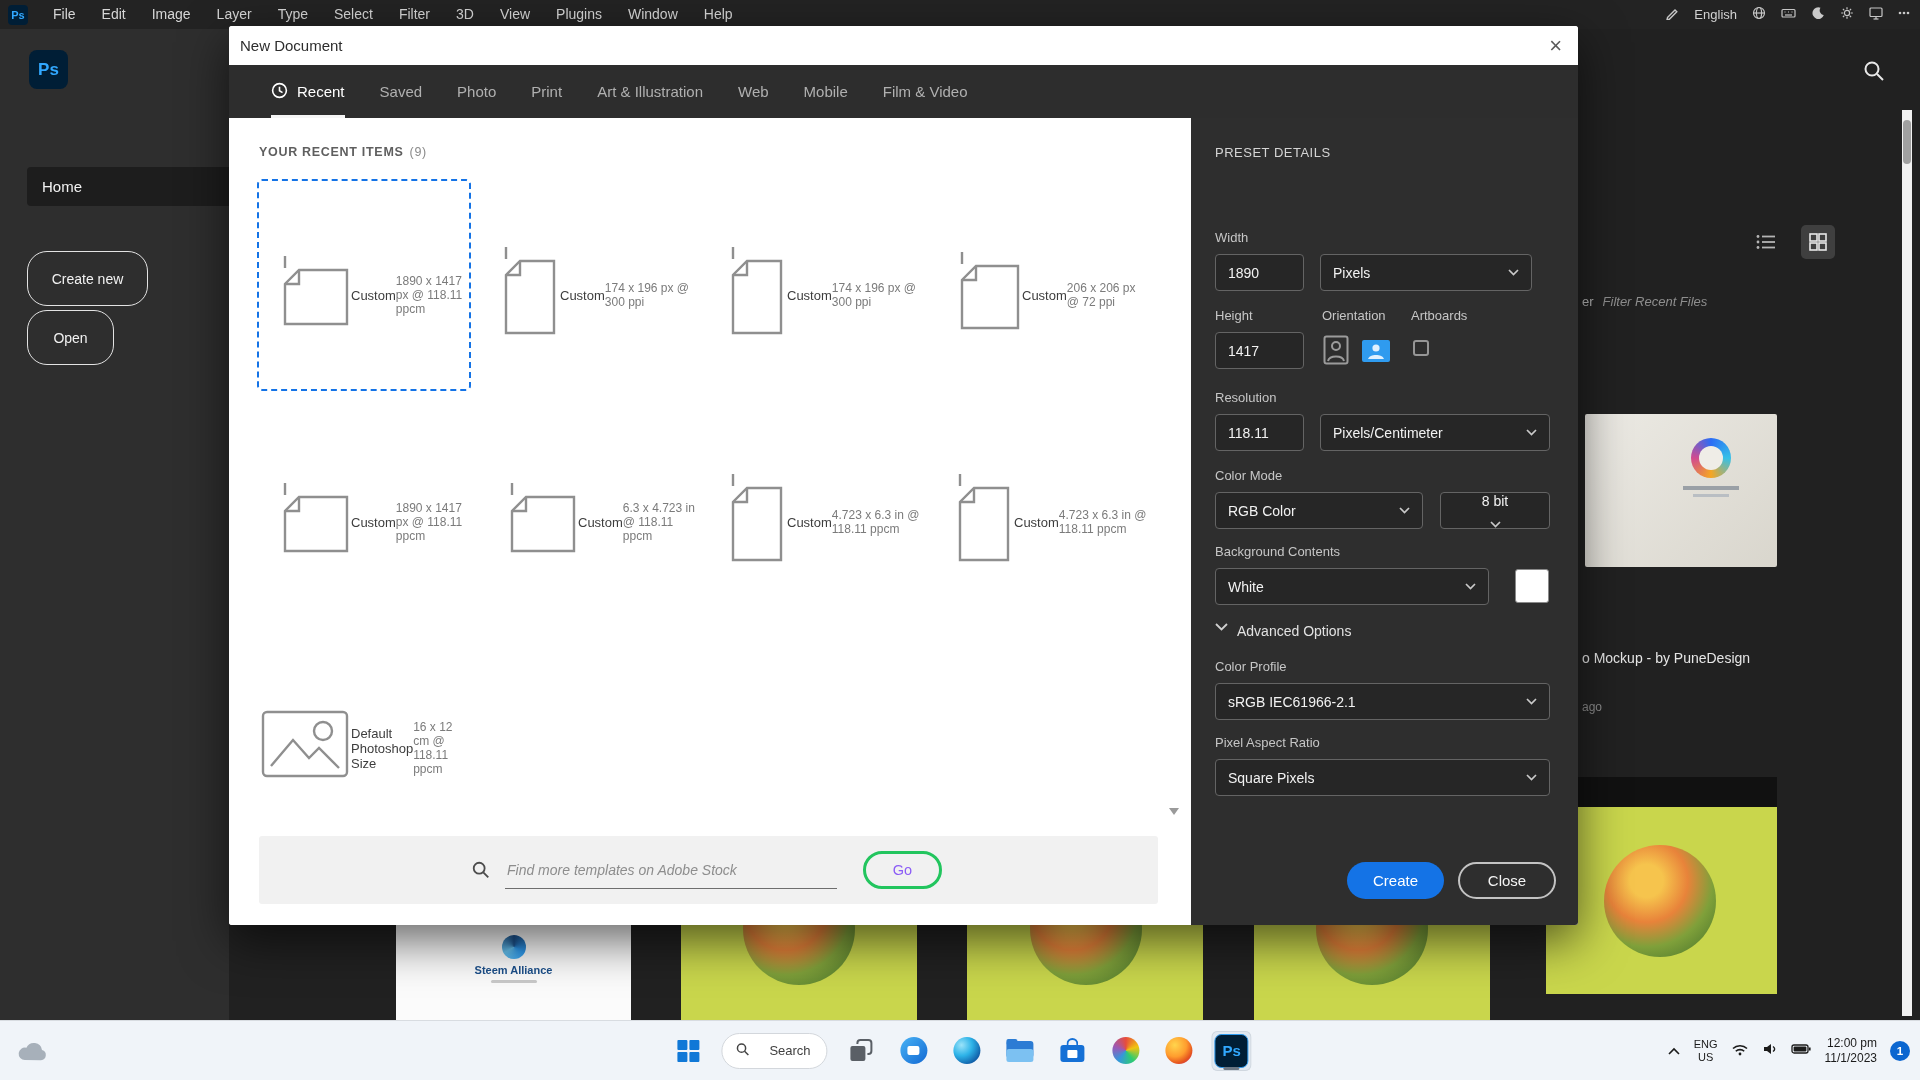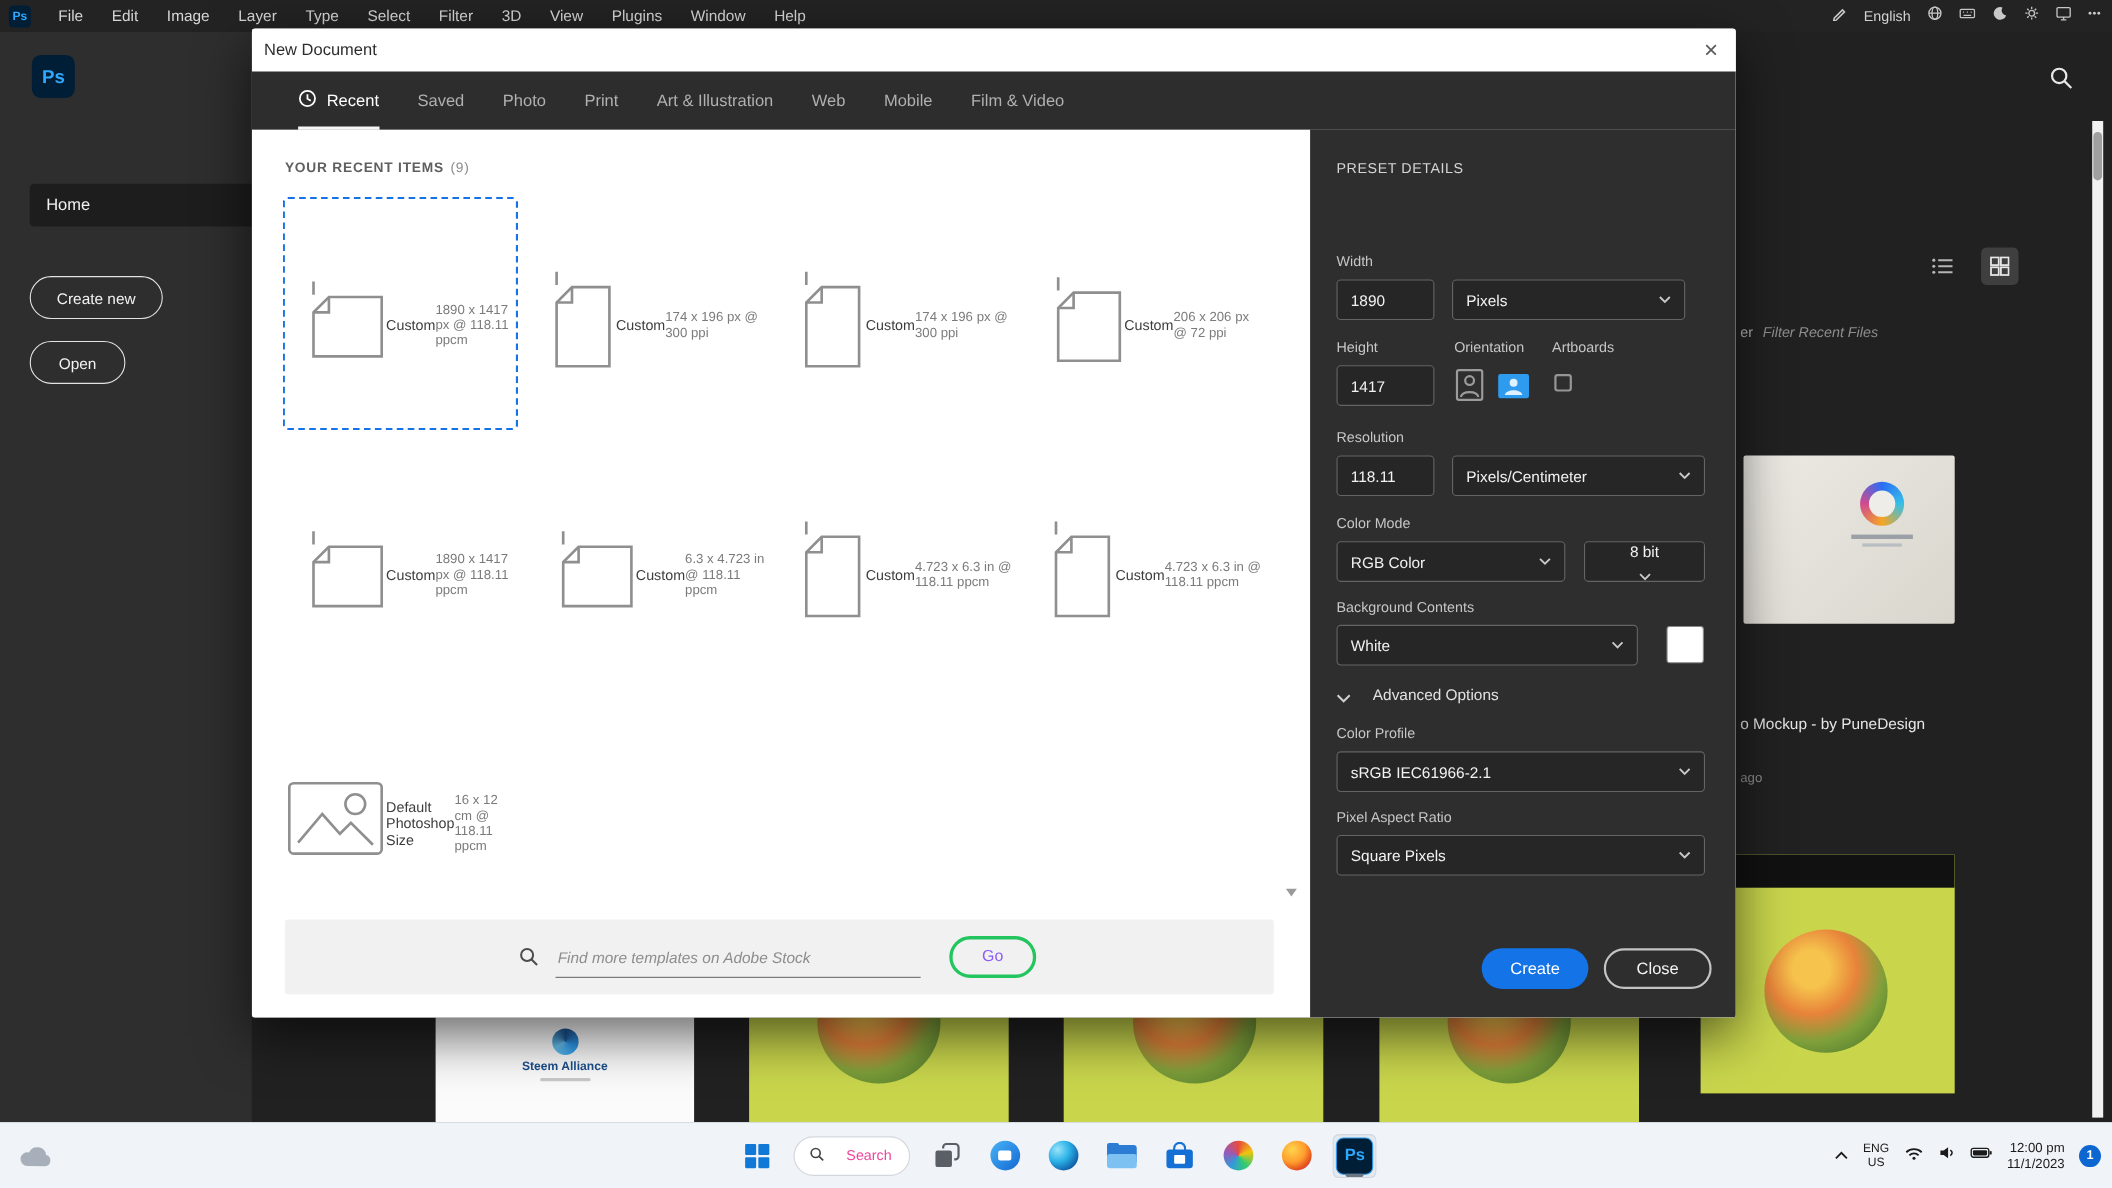--- a/index.html
+++ b/index.html
@@ -15,21 +15,21 @@
   .menu-item{padding:0 13px;font-size:14px;color:#d6d6d6;line-height:29px;cursor:default;}
   .ime{position:absolute;right:10px;top:0;height:29px;display:flex;align-items:center;gap:15px;color:#c6c6c6;}
   .ime-label{font-size:13px;color:#d2d2d2;}
 
   
   .sidebar{position:absolute;left:0;top:29px;width:229px;height:991px;background:#2e2e2e;}
   .ps-logo{position:absolute;left:29px;top:21px;width:39px;height:39px;background:#001e36;border-radius:8px;
            color:#31a8ff;font-weight:bold;font-size:17px;display:flex;align-items:center;justify-content:center;}
   .home-item{position:absolute;left:27px;right:0;top:138px;height:39px;background:#1d1d1d;border-radius:4px 0 0 4px;
              display:flex;align-items:center;padding-left:15px;color:#f2f2f2;font-size:15px;}
-  .btn-outline{position:absolute;left:27px;height:39px;box-sizing:border-box;border:1.5px solid #e3e3e3;border-radius:20px;
+  .btn-outline{position:absolute;left:27px;height:55px;box-sizing:border-box;border:1.5px solid #e3e3e3;border-radius:20px;
                background:transparent;color:#f2f2f2;font-size:14px;display:flex;align-items:center;justify-content:center;}
   #btn-create{top:222px;width:121px;}
   #btn-open{top:281px;width:87px;}
 
   
   .home-main{position:absolute;left:229px;top:29px;right:0;height:991px;background:#212121;}
   .home-search{position:absolute;left:1633px;top:30px;color:#e8e8e8;}
   .view-btn{position:absolute;width:34px;height:34px;border-radius:5px;display:flex;align-items:center;justify-content:center;color:#b5b5b5;}
   #view-list{left:1520px;top:196px;}
   #view-grid{left:1572px;top:196px;background:#3f3f3f;color:#e8e8e8;}
@@ -112,37 +112,37 @@
   #lbl-height{top:190px;} #fld-height{left:24px;top:214px;width:89px;}
   #lbl-orient{left:131px;top:190px;} #lbl-art{left:220px;top:190px;}
   .ori-portrait{position:absolute;left:132px;top:217px;color:#9b9b9b;}
   .ori-landscape{position:absolute;left:170px;top:221px;}
   .artboard-cb{position:absolute;left:222px;top:222px;width:16px;height:16px;border:2px solid #969696;border-radius:3px;box-sizing:border-box;}
   #lbl-res{top:272px;} #fld-res{left:24px;top:296px;width:89px;}
   #fld-res-unit{left:129px;top:296px;width:230px;}
   #lbl-cm{top:350px;} #fld-cm{left:24px;top:374px;width:208px;} #fld-bit{left:249px;top:374px;width:110px;flex-direction:column;}
   #lbl-bg{top:426px;} #fld-bg{left:24px;top:450px;width:274px;}
   .bg-swatch{position:absolute;left:324px;top:451px;width:34px;height:34px;background:#fff;border:1px solid #8a8a8a;border-radius:3px;box-sizing:border-box;}
-  .adv-row{position:absolute;left:24px;top:505px;display:flex;align-items:flex-end;gap:20px;color:#e2e2e2;font-size:14px;}
+  .adv-row{position:absolute;left:24px;top:505px;display:flex;align-items:flex-start;gap:9px;color:#e2e2e2;font-size:14px;}
   #lbl-profile{top:541px;} #fld-profile{left:24px;top:565px;width:335px;}
   #lbl-aspect{top:617px;} #fld-aspect{left:24px;top:641px;width:335px;}
   .btn-create{position:absolute;left:156px;top:744px;width:97px;height:37px;border-radius:19px;background:#1473e6;
         color:#fff;font-size:15px;display:flex;align-items:center;justify-content:center;}
   .btn-close{position:absolute;left:267px;top:744px;width:98px;height:37px;box-sizing:border-box;border:2px solid #c3c3c3;
         border-radius:19px;color:#f4f4f4;font-size:15px;display:flex;align-items:center;justify-content:center;}
 
   
   .taskbar{position:absolute;left:0;top:1020px;width:100%;height:60px;background:#f0f4f9;border-top:1px solid #d8dce1;z-index:40;box-sizing:border-box;}
   .tb-weather{position:absolute;left:16px;top:18px;}
   .tb-center{position:absolute;left:50%;top:0;height:100%;transform:translateX(-50%);display:flex;align-items:center;gap:13px;}
   .tb-btn{width:40px;height:40px;display:flex;align-items:center;justify-content:center;border-radius:6px;position:relative;}
   .tb-btn.active{background:#e2e9f1;box-shadow:inset 0 0 0 1px #d0d7df;}
   .run-bar{position:absolute;bottom:1px;left:12px;width:16px;height:3px;border-radius:2px;background:#6b7683;}
   .tb-search{height:36px;padding:0 16px 0 13px;background:#fff;border:1px solid #d3d7dc;border-radius:18px;
-        display:flex;align-items:center;gap:19px;font-size:13px;color:#ec4899;box-sizing:border-box;}
+        display:flex;align-items:center;gap:19px;font-size:13px;color:#404040;box-sizing:border-box;}
   .start-grid{display:grid;grid-template-columns:10px 10px;grid-template-rows:10px 10px;gap:2px;}
   .start-grid i{background:#1078d7;border-radius:1px;}
   .tv{position:relative;width:24px;height:24px;}
   .tv-back{position:absolute;right:0;top:0;width:16px;height:16px;border:2.2px solid #5a5f66;border-radius:4px;box-sizing:border-box;}
   .tv-front{position:absolute;left:0;bottom:0;width:15px;height:15px;background:#5a5f66;border-radius:4px;border:2px solid #f0f4f9;}
   .chat{width:27px;height:27px;border-radius:50%;background:linear-gradient(135deg,#49b3f5,#1268d3);display:flex;align-items:center;justify-content:center;}
   .chat-in{width:12px;height:9px;background:#fff;border-radius:2px;}
   .edge{width:27px;height:27px;border-radius:50%;background:radial-gradient(circle at 30% 30%,#9be3f9,#2db3e8 40%,#1262ab 75%,#0a3d7a);}
   .folder{position:relative;width:27px;height:23px;}
   .folder-back{position:absolute;left:0;right:0;top:2px;bottom:4px;background:#2c7cd4;border-radius:3px;}

